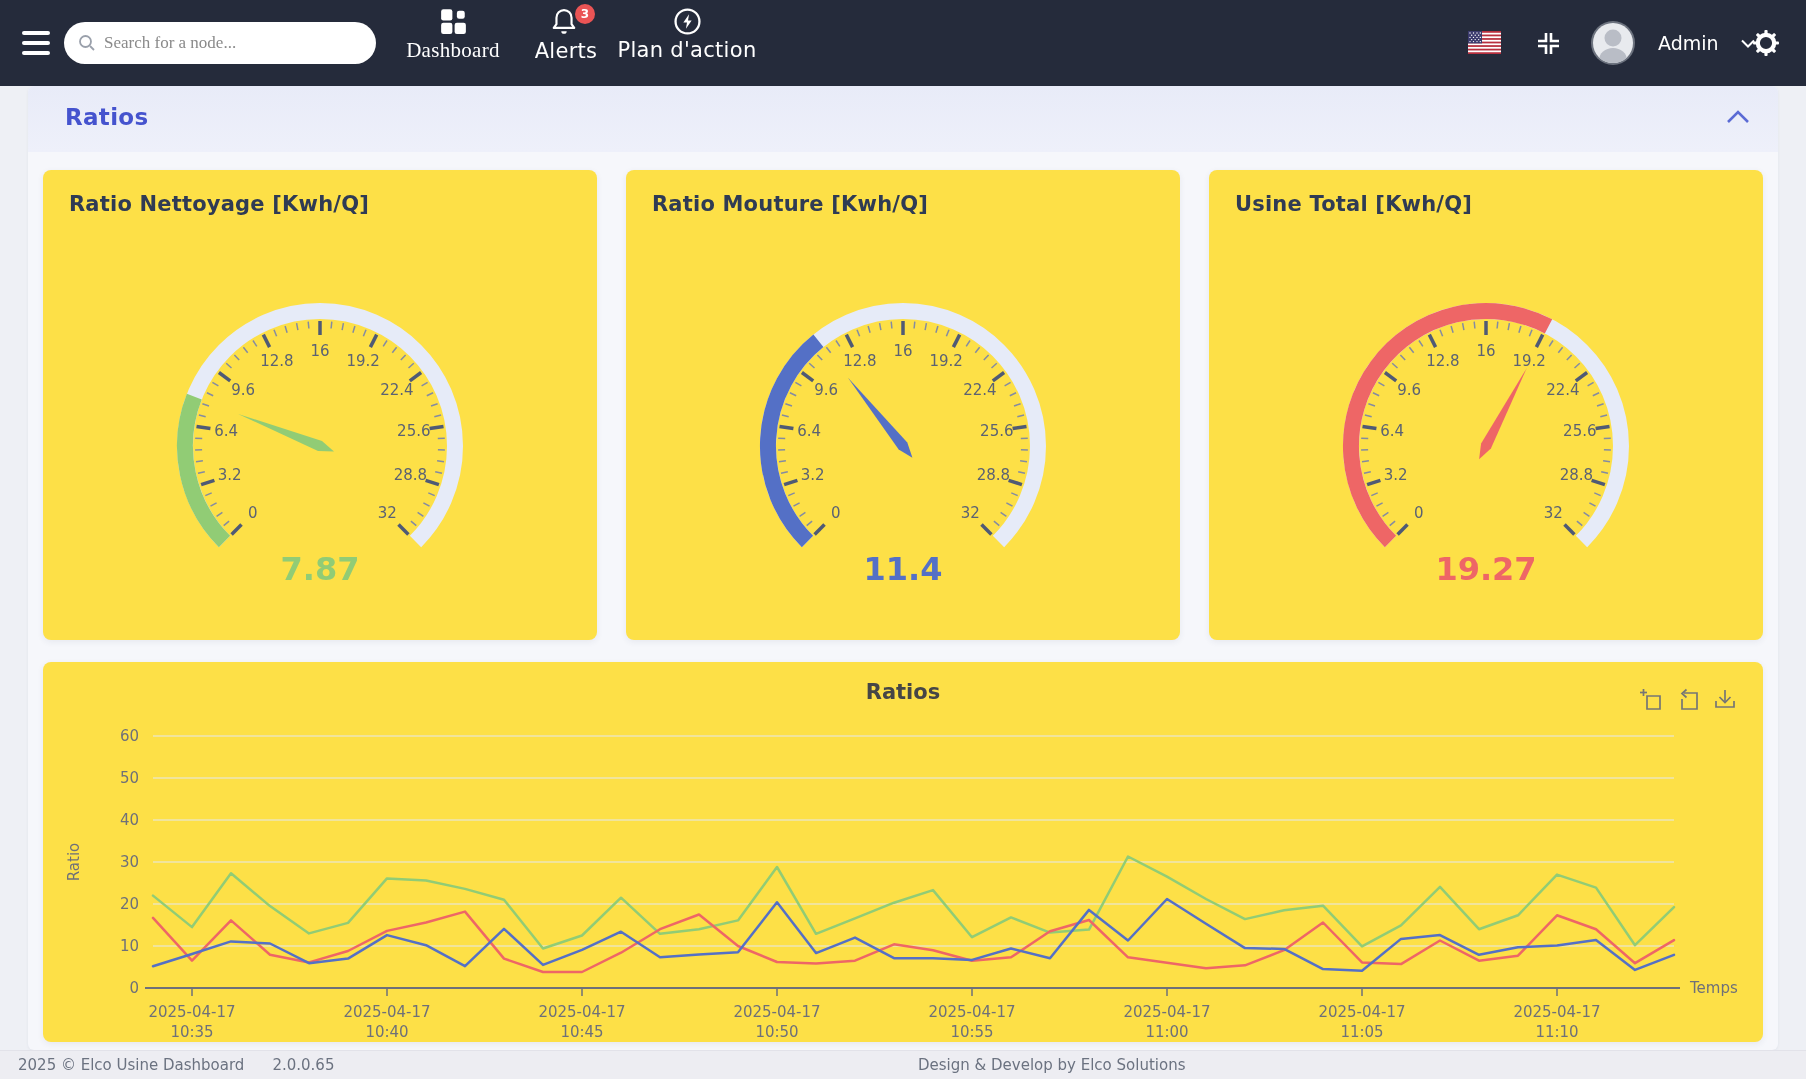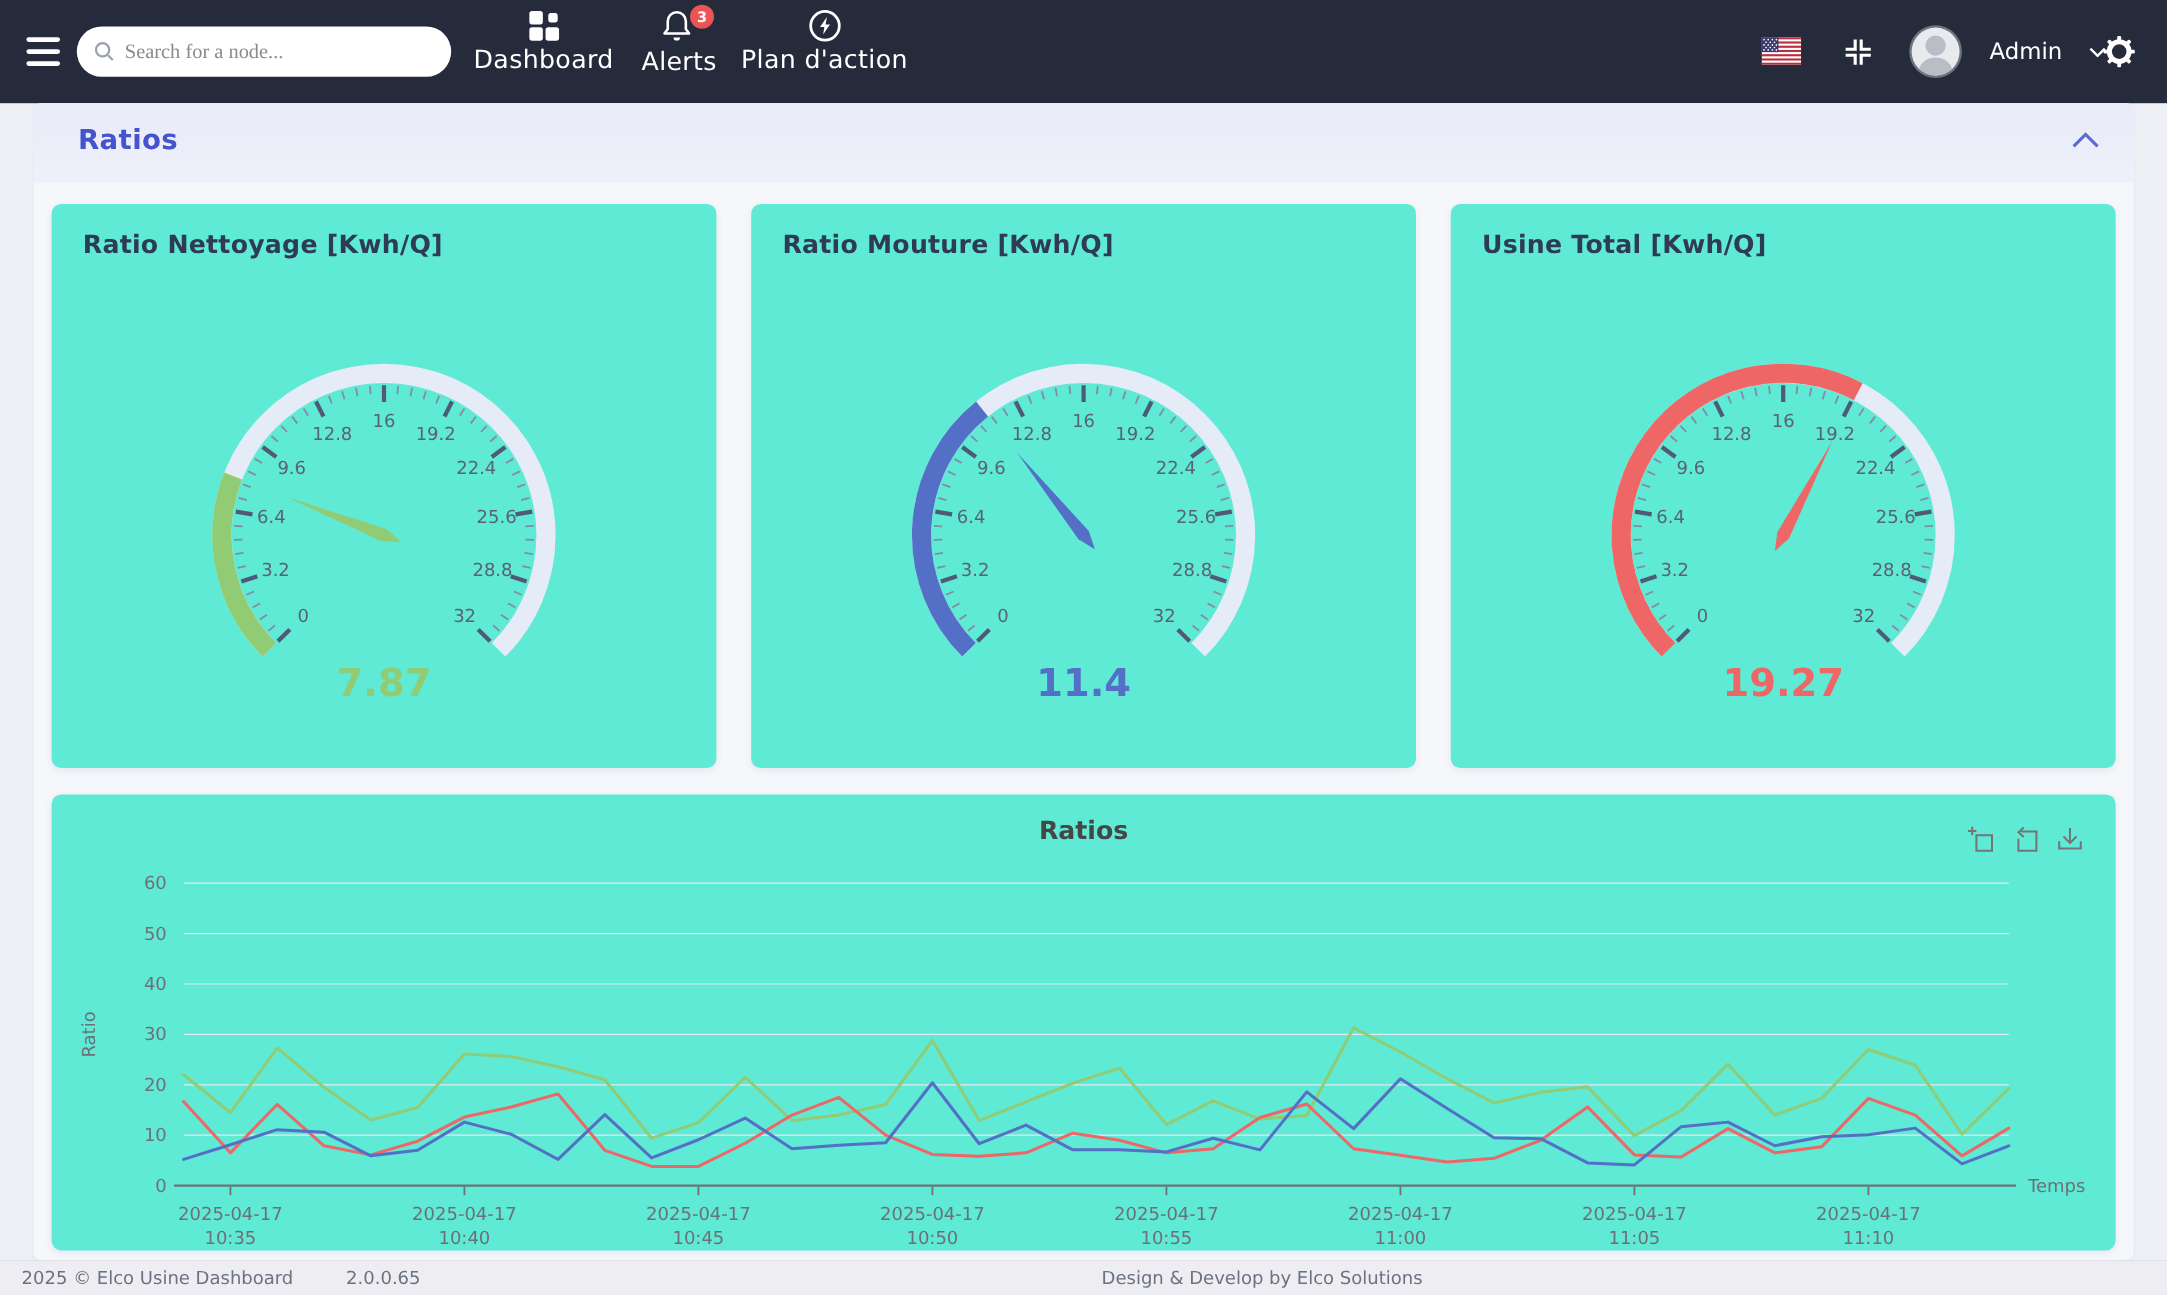--- a/index.html
+++ b/index.html
@@ -9,58 +9,58 @@
 
   
   .nav { position:absolute; left:0; top:0; width:1806px; height:86px; background:#252b3b; }
   .burger { position:absolute; left:22px; top:31px; width:28px; height:24px; cursor:pointer; }
   .burger span { display:block; width:28px; height:4px; background:#fff; border-radius:2px; margin-bottom:6px; }
   .searchbox { position:absolute; left:64px; top:22px; width:312px; height:42px; background:#fff; border-radius:21px; display:flex; align-items:center; padding:0 14px; }
   .searchbox input { border:none; outline:none; flex:1; margin-left:8px; font:17px "Liberation Serif", serif; color:#c2410c; background:transparent; }
   .searchbox input::placeholder { color:#8a8a8a; }
   .navitem { position:absolute; top:8px; display:flex; flex-direction:column; align-items:center; gap:3px; color:#fff; cursor:pointer; }
   .navitem .lbl { font-size:21px; font-weight:500; letter-spacing:.3px; white-space:nowrap; }
-  .ni-dash { left:393px; width:120px; }
+  .ni-dash { left:393px; width:120px;font-family:Liberation Serif, serif; }
   .ni-alerts { left:528px; width:76px; }
   .ni-plan { left:620px; width:134px; }
   .badge { position:absolute; top:-4px; right:14px; min-width:20px; height:20px; background:#ea5455; border-radius:10px; color:#fff; font-size:12px; font-weight:bold; display:flex; align-items:center; justify-content:center; padding:0 5px; }
   .flag { position:absolute; left:1468px; top:31px; width:33px; height:23px; cursor:pointer; }
   .compress { position:absolute; left:1535px; top:30px; width:27px; height:27px; cursor:pointer; }
   .userbox { position:absolute; left:1590px; top:20px; display:flex; align-items:center; gap:22px; cursor:pointer; }
   .avatar { width:46px; height:46px; }
   .username { color:#fff; font-size:19px; }
   .gear { position:absolute; left:1752px; top:29px; width:28px; height:28px; cursor:pointer; }
 
   
   .section { position:absolute; left:28px; top:86px; width:1750px; height:964px; background:#f6f7fb; border-radius:6px; box-shadow:0 1px 3px rgba(40,50,90,.06); }
   .sec-head { position:absolute; left:0; top:0; width:100%; height:66px; background:linear-gradient(180deg,#e8ebf8,#eef0fa); border-radius:6px 6px 0 0; }
   .sec-title { position:absolute; left:37px; top:18px; font-size:23px; font-weight:bold; color:#4553ce; letter-spacing:.3px; }
   .sec-chevron { position:absolute; right:28px; top:22px; width:24px; height:18px; cursor:pointer; }
 
   
-  .card { position:absolute; background:#5eead4; border-radius:8px; box-shadow:0 2px 6px rgba(50,60,100,.08); }
+  .card { position:absolute; background:#fde047; border-radius:8px; box-shadow:0 2px 6px rgba(50,60,100,.08); }
   .gcard { width:554px; height:470px; top:170px; }
   .gcard .gtitle { position:absolute; left:26px; top:22px; font-size:21px; font-weight:bold; color:#2f3b54; letter-spacing:.2px; }
   .gauge-wrap { position:absolute; left:87px; top:118px; width:380px; height:330px; }
   .g1 { left:43px; } .g2 { left:626px; } .g3 { left:1209px; }
 
   .chartcard { left:43px; top:662px; width:1720px; height:380px; }
   .chart-title { position:absolute; left:0; top:18px; width:100%; text-align:center; font-size:21px; font-weight:bold; color:#464646; }
   .chart-subtitle { position:absolute; left:0; top:52px; width:100%; text-align:center; font-size:15px; color:#6E7079; }
   .toolbox { position:absolute; right:26px; top:26px; display:flex; gap:13px; }
   .toolbox .tbi { width:24px; height:24px; cursor:pointer; }
   .plot-svg { position:absolute; left:0; top:0; width:1720px; height:380px; }
 
   .axlab { font:15px "DejaVu Sans", sans-serif; fill:#6E7079; }
   .gtick { font:15px "DejaVu Sans", sans-serif; fill:#5b6273; }
   .gval  { font:bold 32px "DejaVu Sans", sans-serif; }
 
   
   .footer { position:absolute; left:0; top:1050px; width:1806px; height:29px; background:#ededf2; border-top:1px solid #e2e2e9; color:#6b7280; font-size:15px; }
-  .foot-left { position:absolute; left:18px; top:5px; display:flex; gap:44px; }
+  .foot-left { position:absolute; left:18px; top:5px; display:flex; gap:28px; }
   .foot-right { position:absolute; left:918px; top:5px; }
 </style>
 </head>
 <body>
 
 <div class="page">
 
   <div class="nav">
     <div class="burger">
         <span></span>

